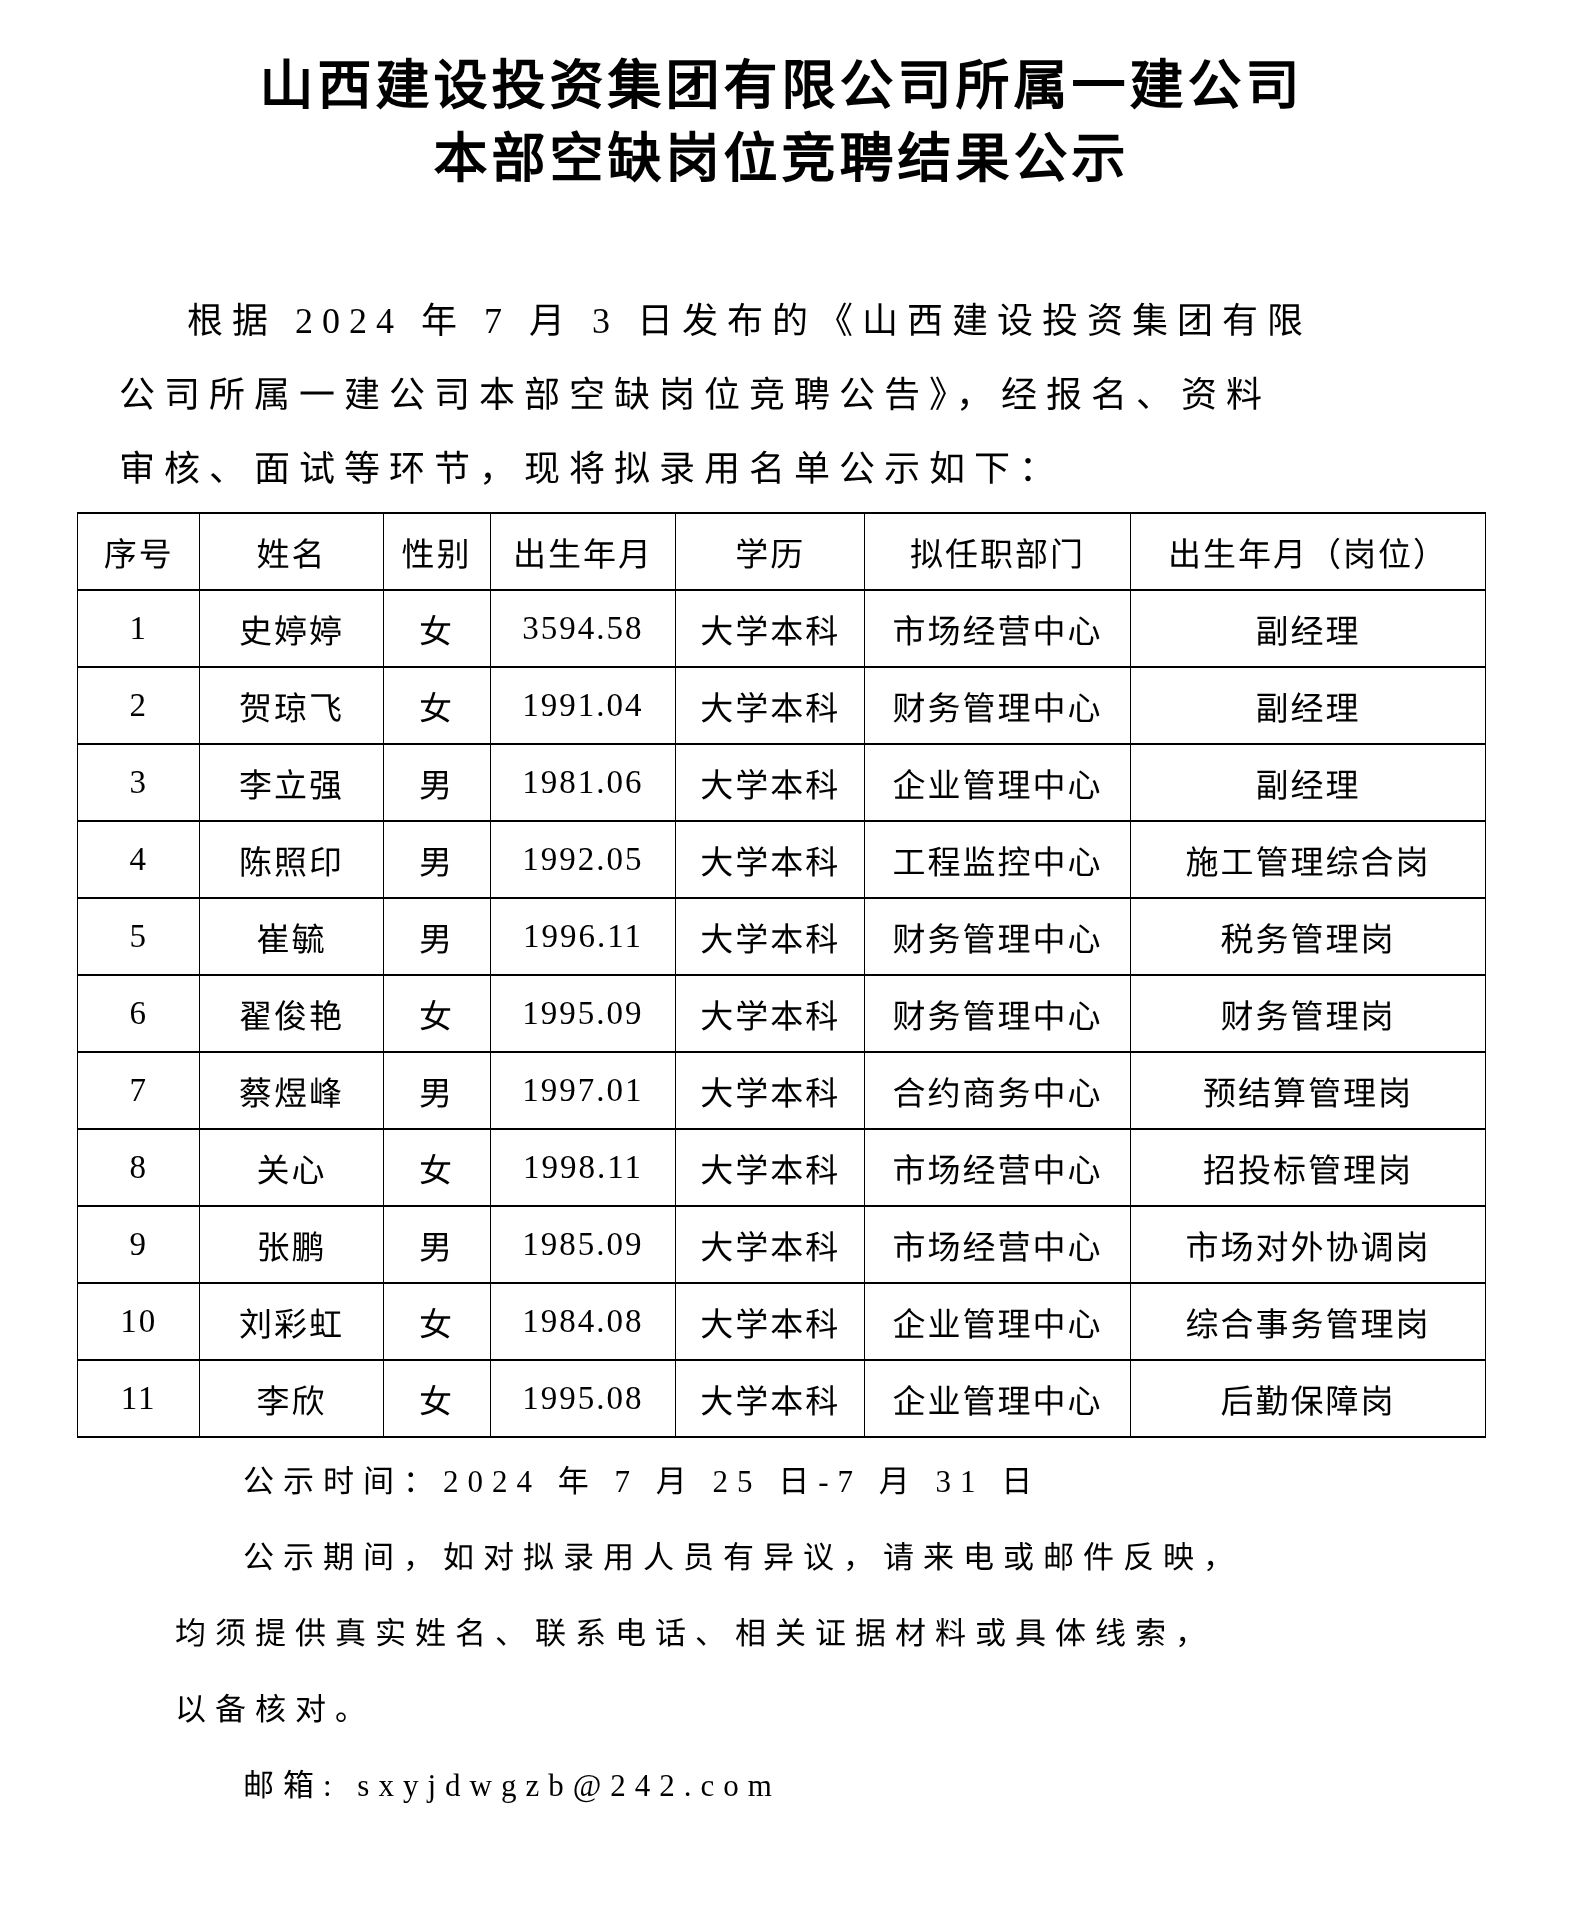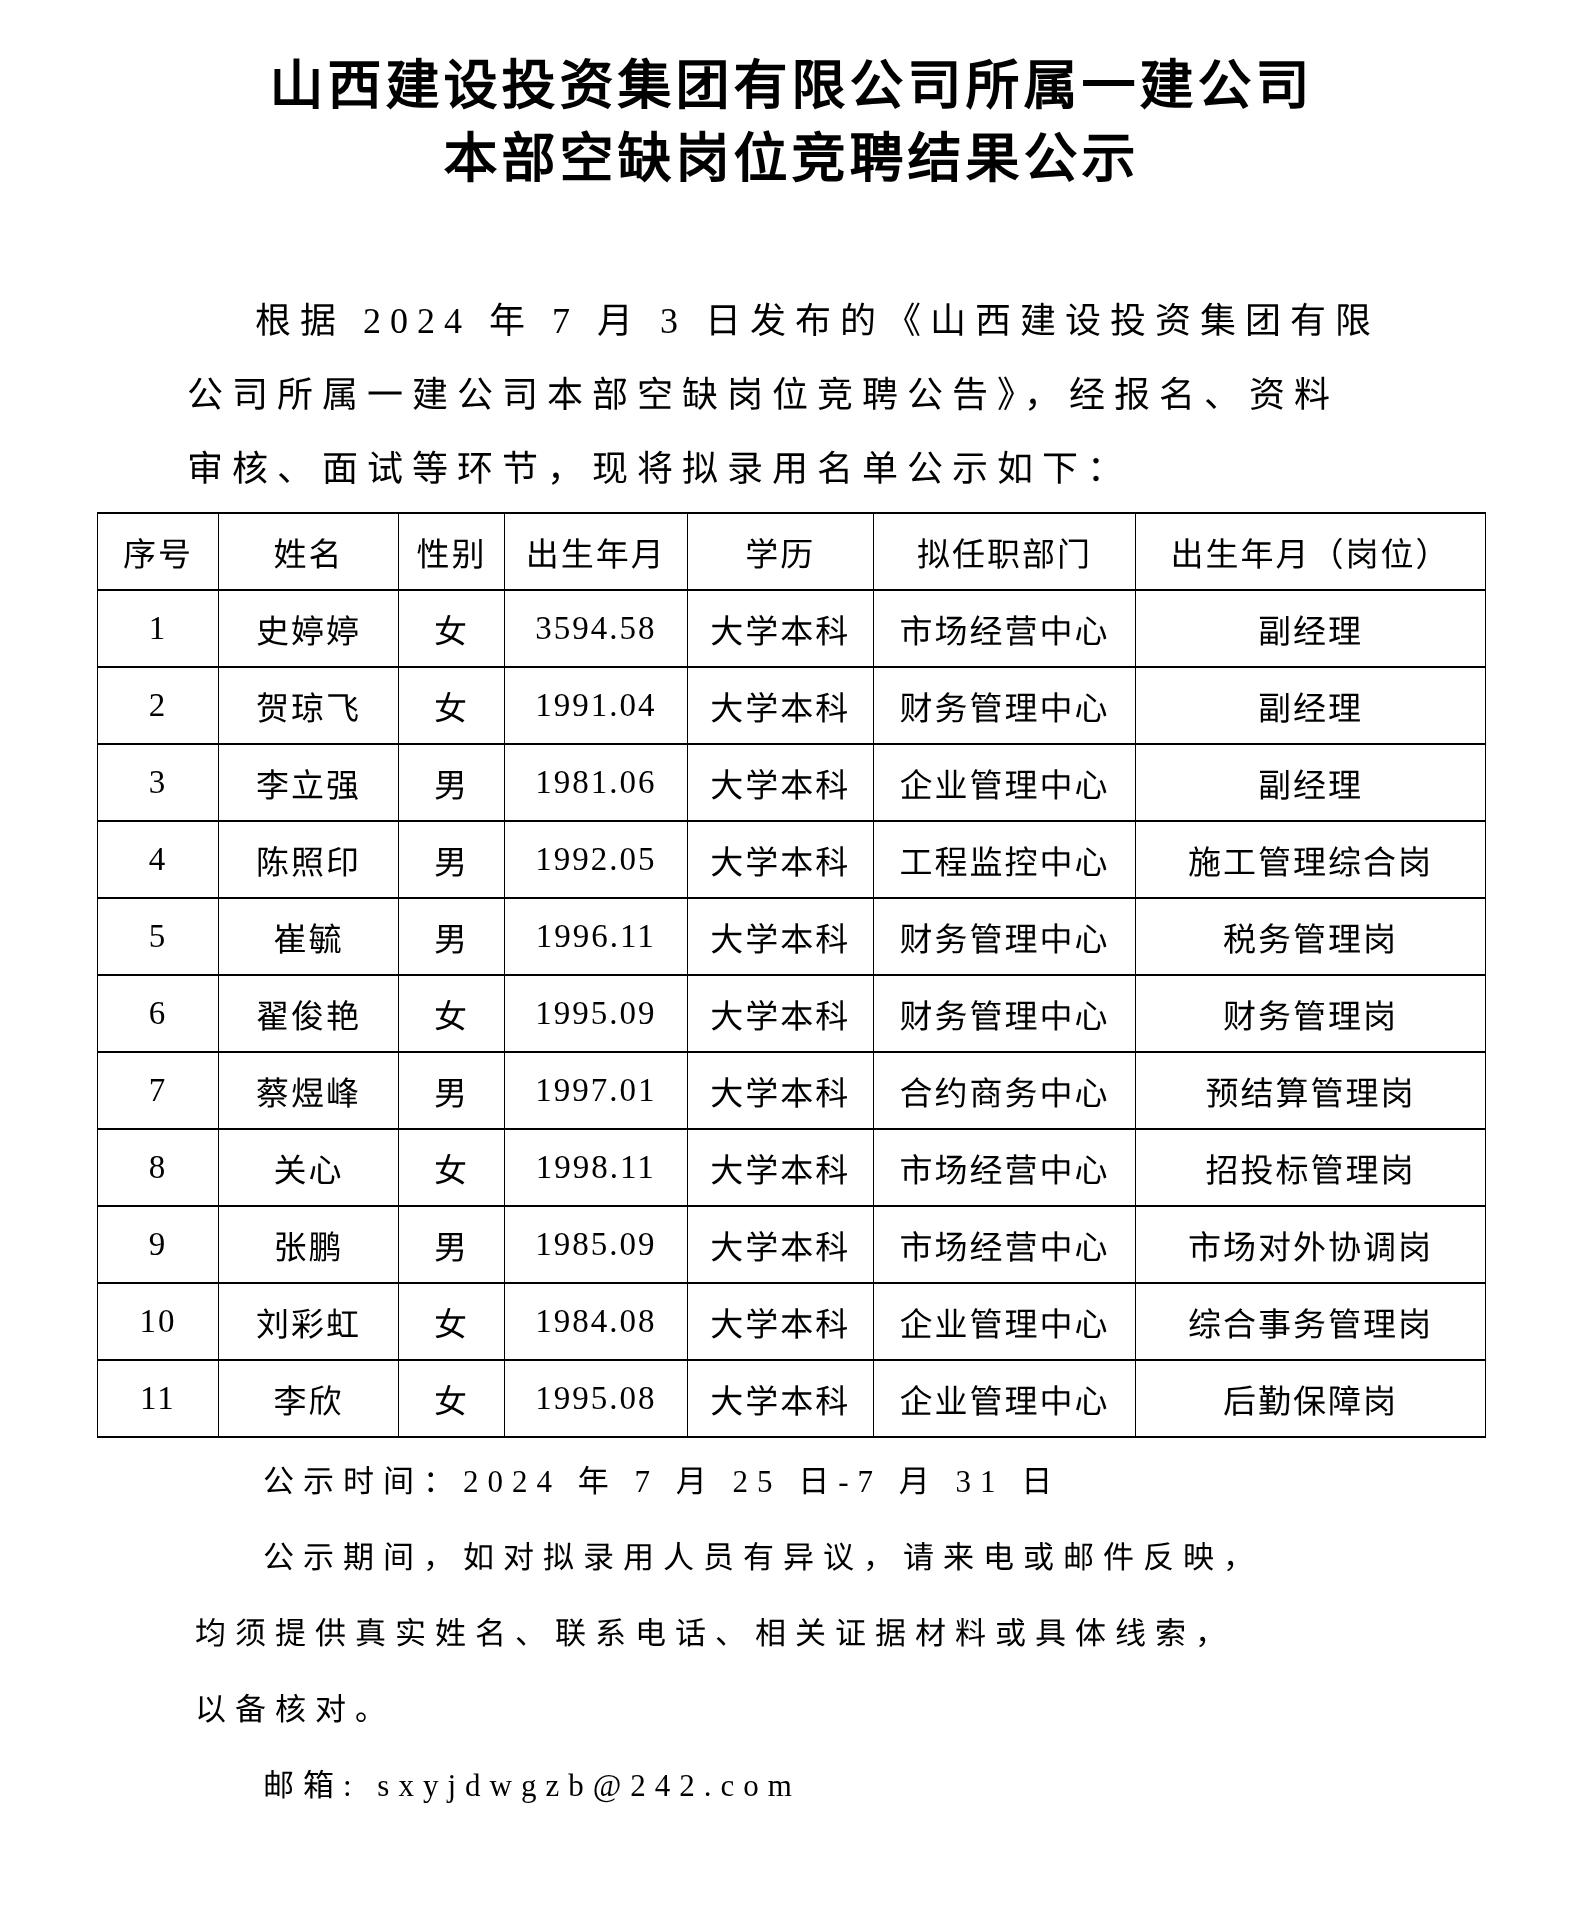--- a/index.html
+++ b/index.html
@@ -1,36 +1,36 @@
 <!DOCTYPE html>
 <html lang="zh-CN"><head>
 <meta charset="utf-8">
 <style>
   html, body { margin: 0; padding: 0; background: #ffffff; }
   .page {
     position: relative;
     width: 1586px;
     height: 1923px;
     box-sizing: border-box;
-    padding: 50px 100px 0 97px;
+    padding: 50px 100px 0 77px;
     background: #ffffff;
     color: #000000;
     font-family: "Liberation Serif", "DejaVu Serif", serif;
     overflow: hidden;
   }
   .doc-title {
     text-align: center;
     font-size: 54px;
     font-weight: bold;
     line-height: 73px;
     letter-spacing: 4px;
     white-space: nowrap;
   }
   .intro {
-    margin: 88px 0 6px 90px;
+    margin: 88px 0 6px 42px;
     font-size: 36px;
     line-height: 74px;
     letter-spacing: 9px;
     white-space: nowrap;
   }
   .indent { padding-left: 68px; }
   table.results {
     border-collapse: collapse;
     width: 100%;
     table-layout: fixed;

